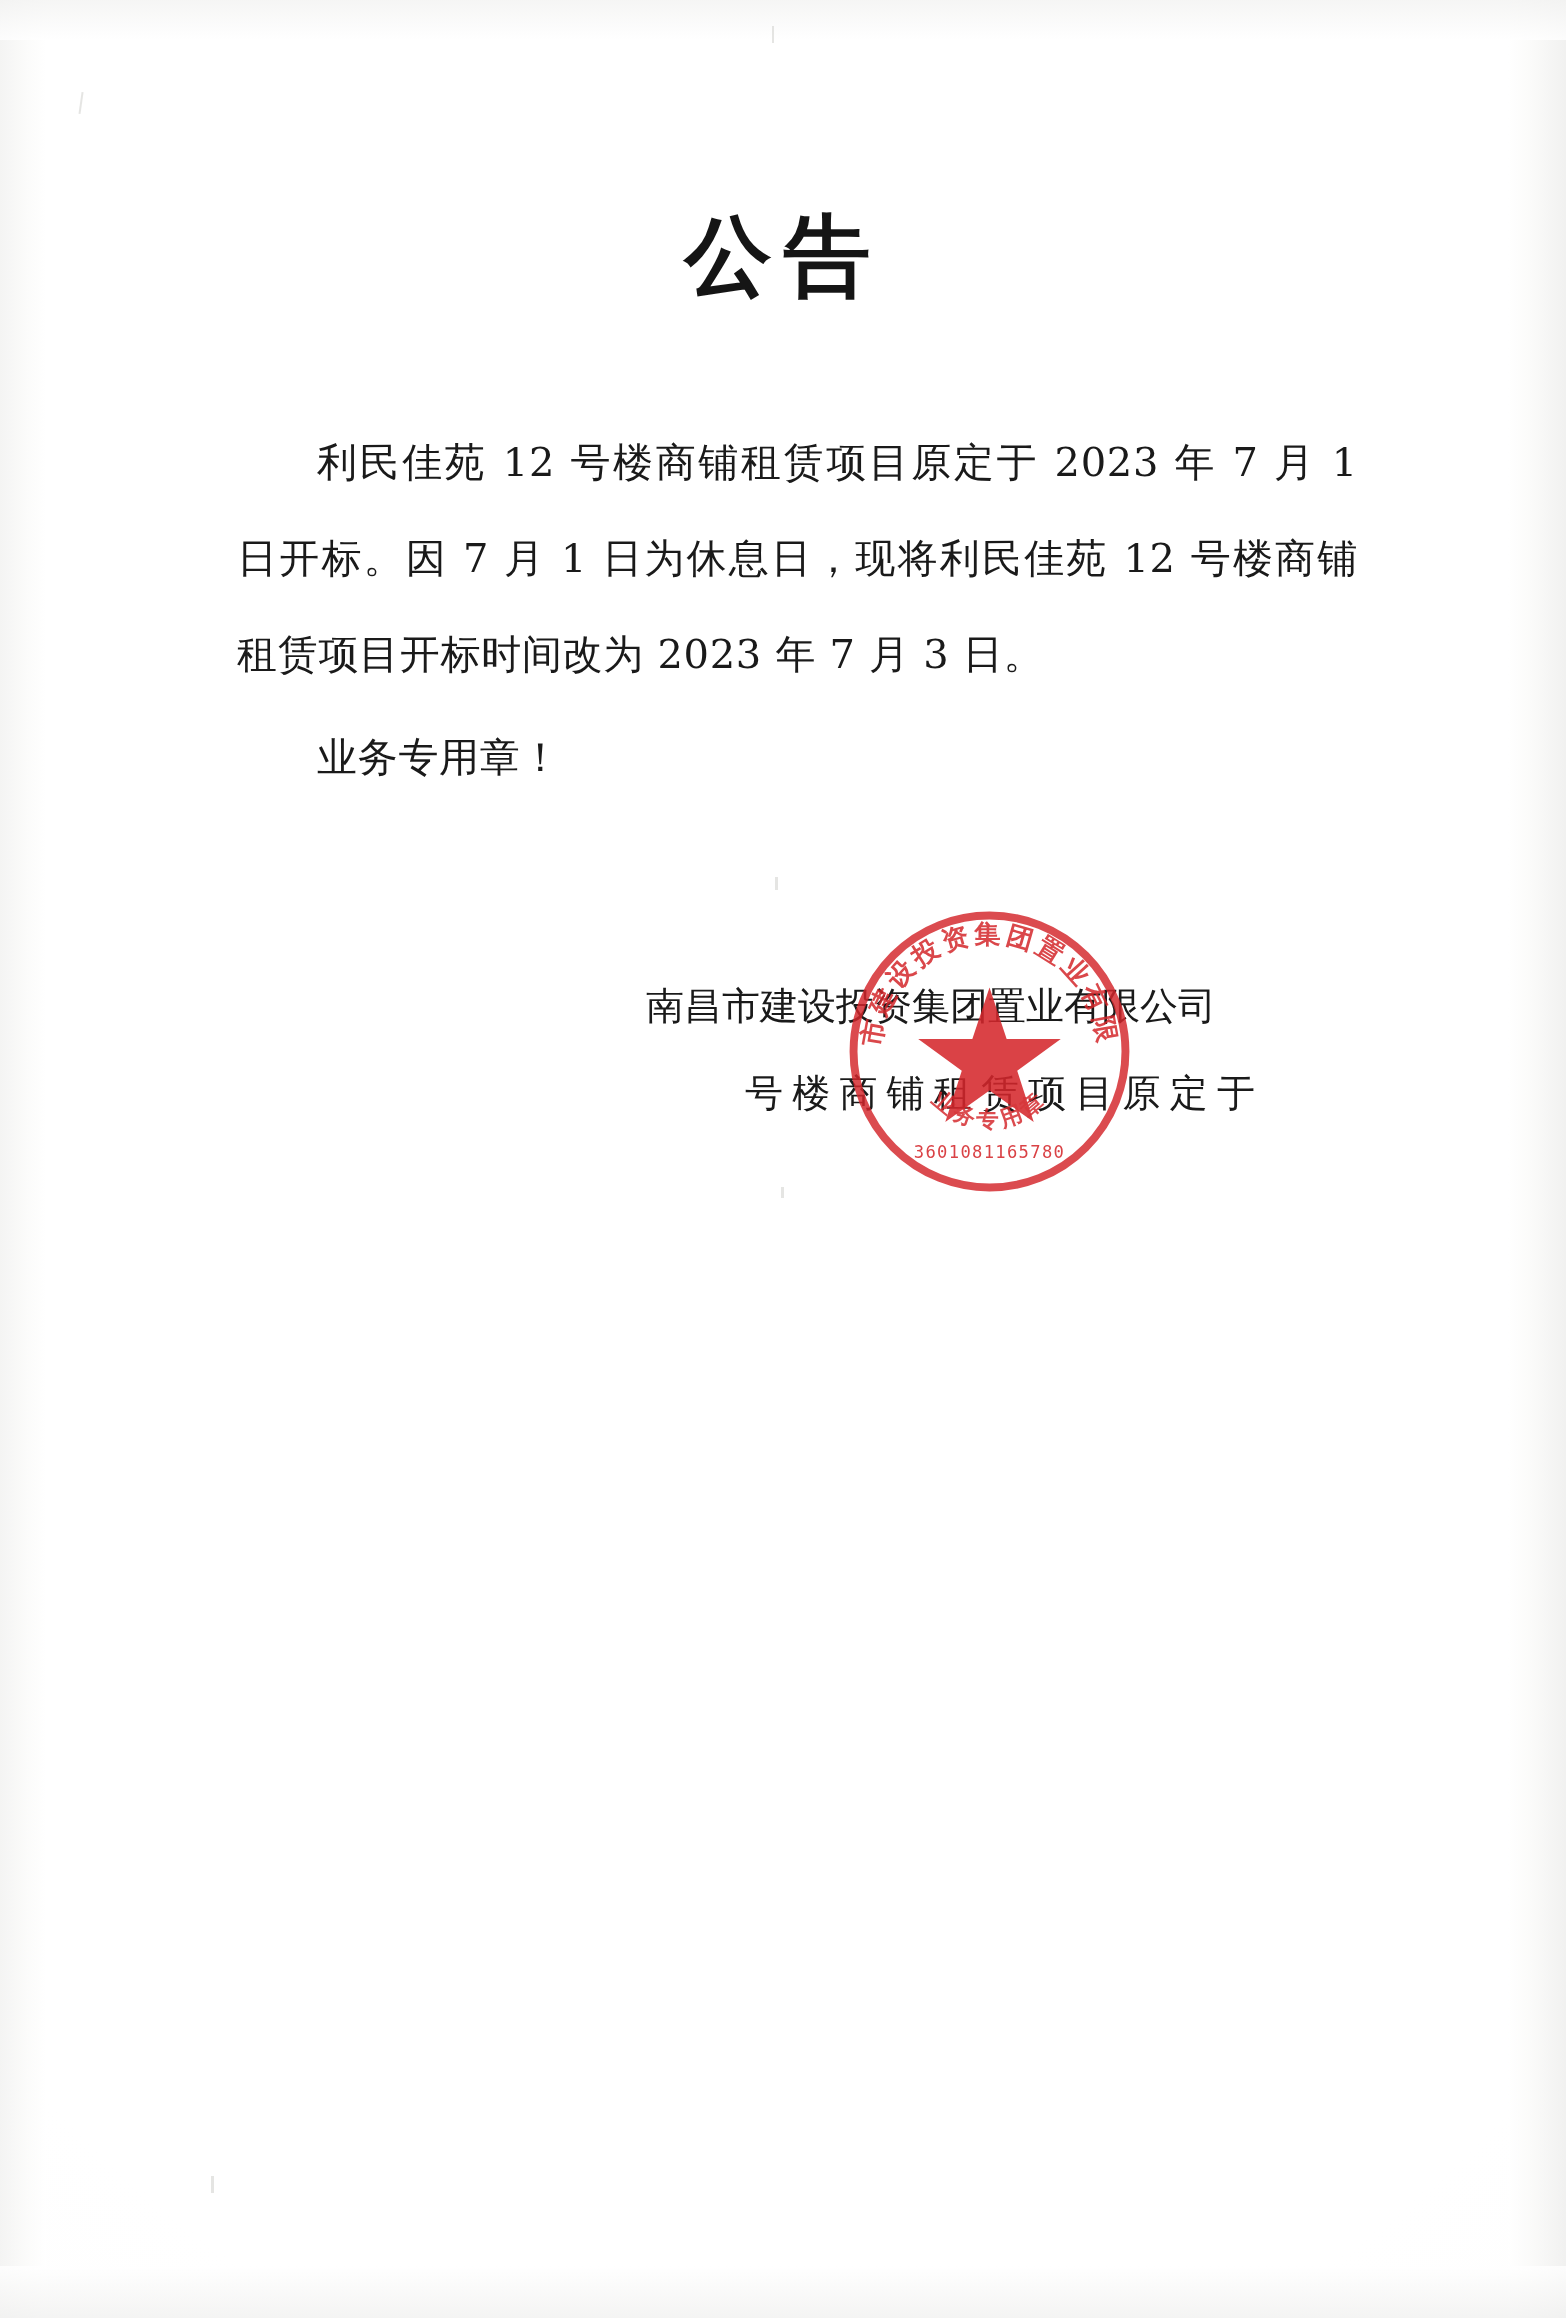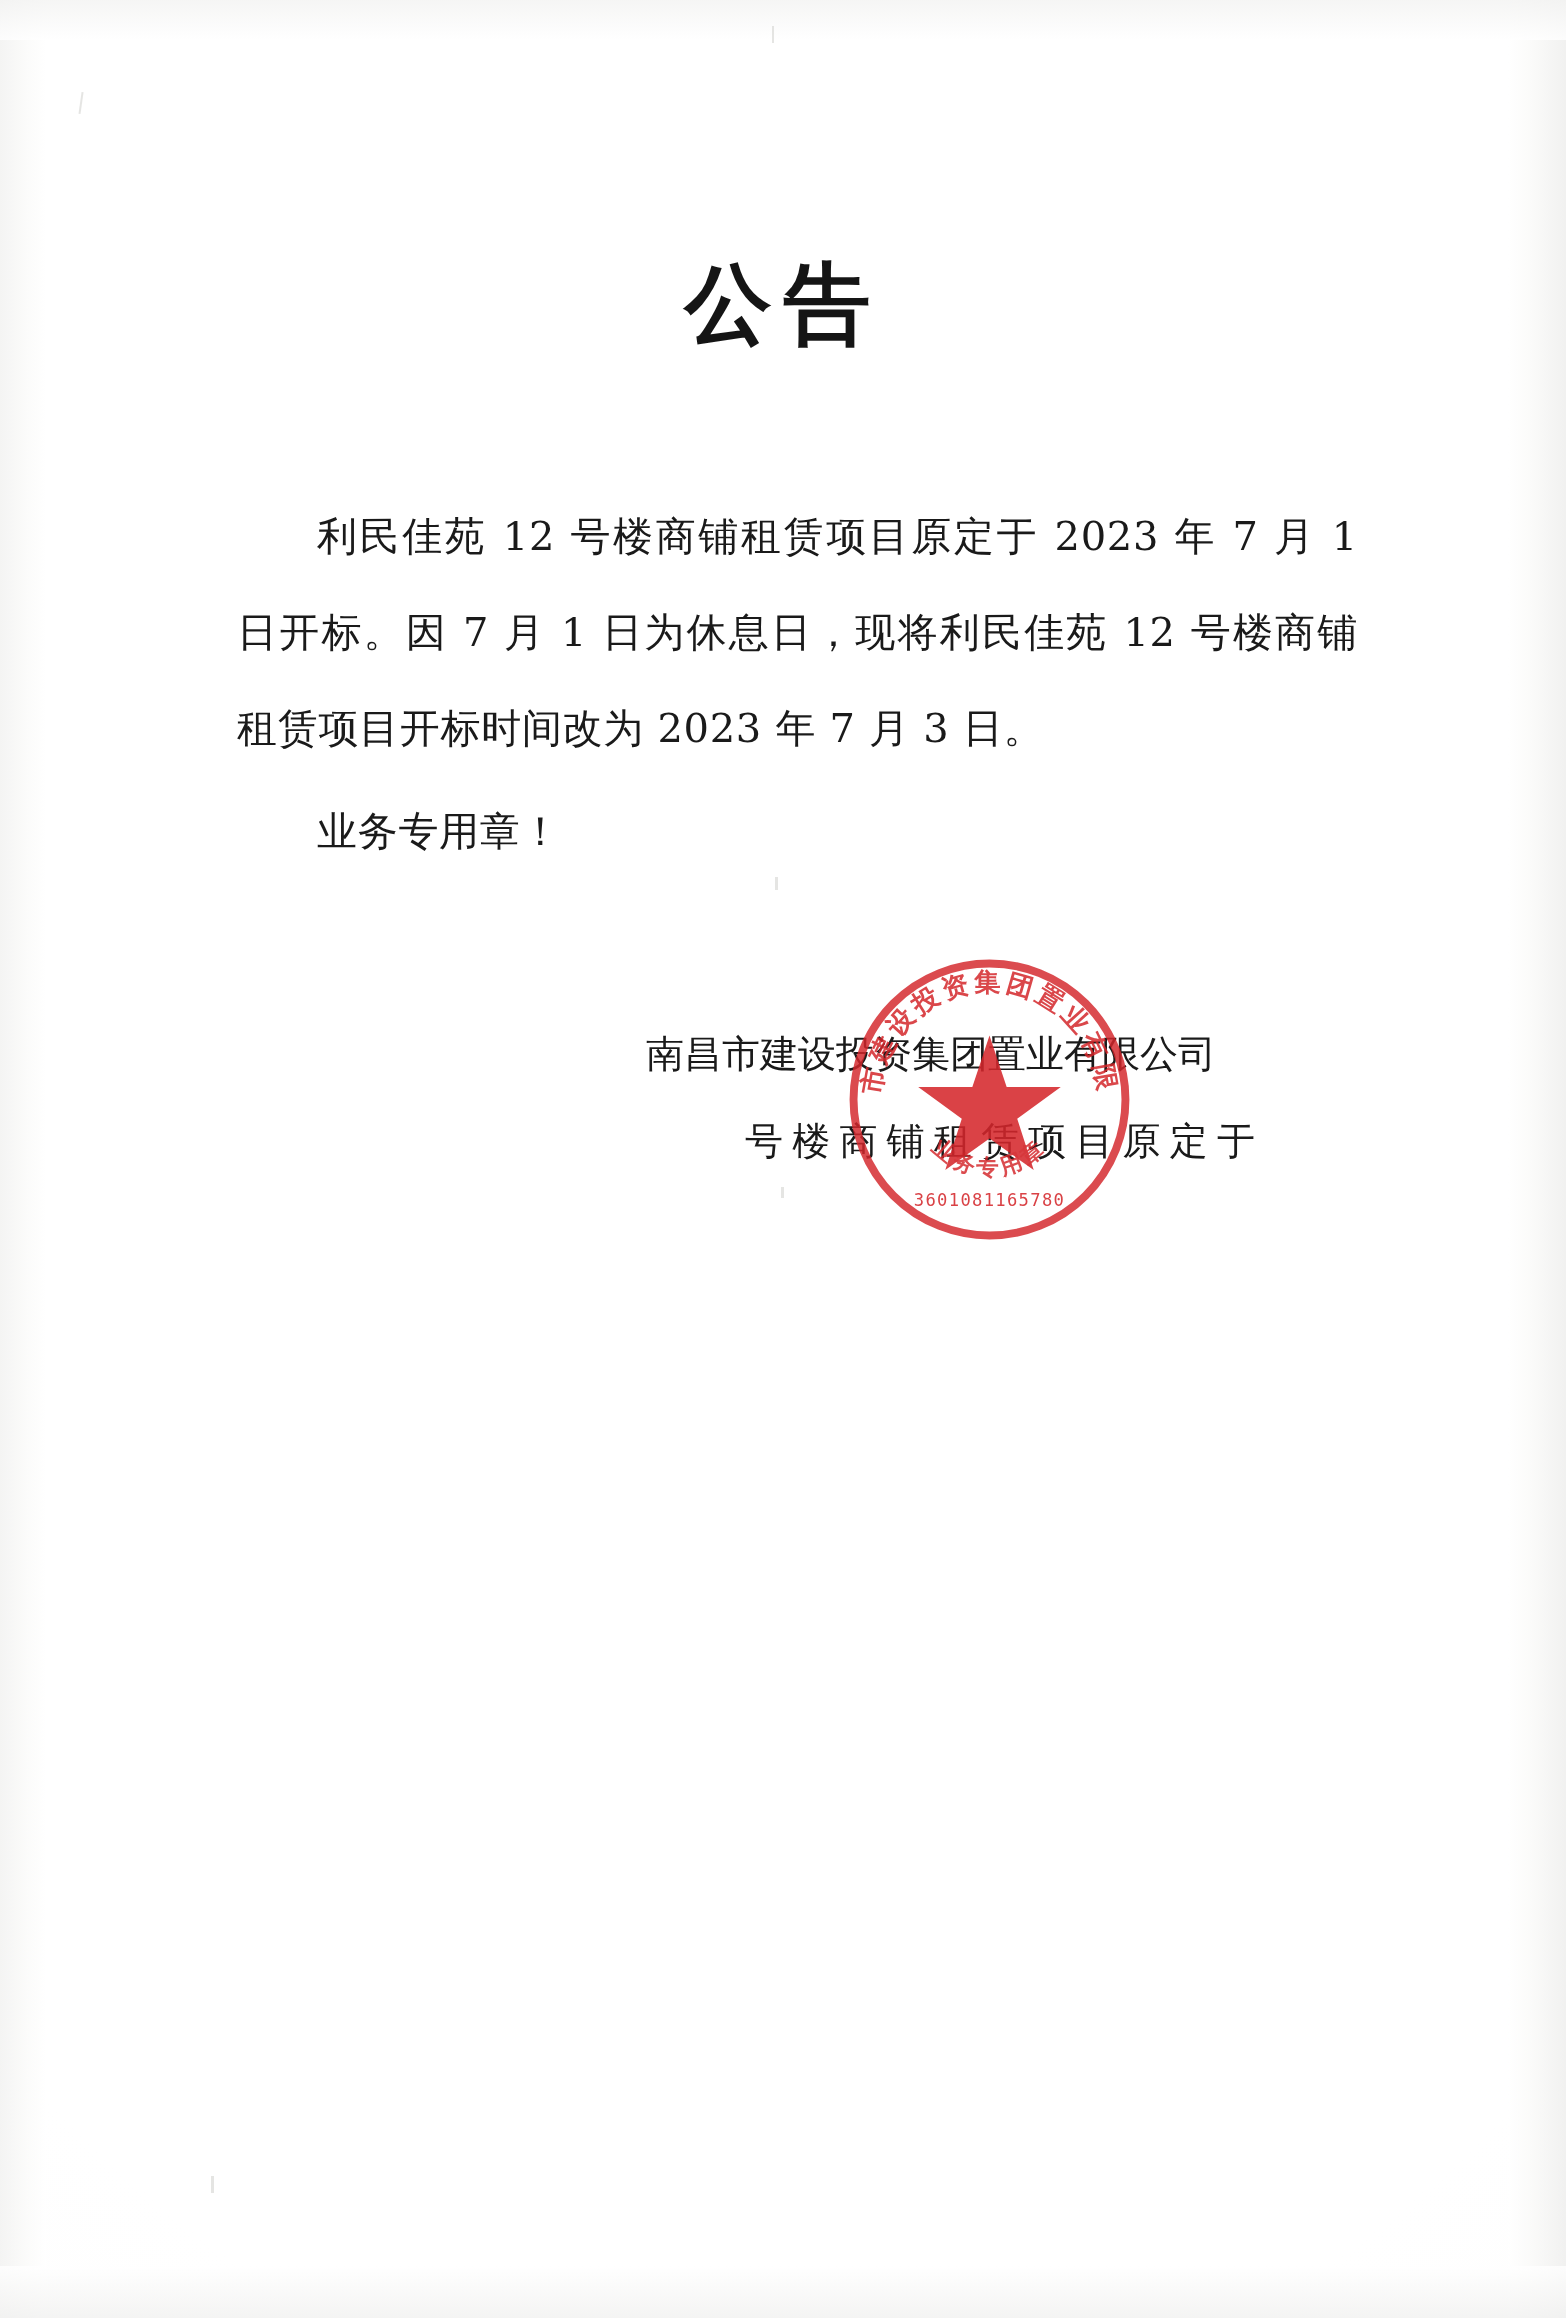--- a/index.html
+++ b/index.html
@@ -51,40 +51,39 @@
     position: absolute;
     background: #cfcfcc;
     opacity: .55;
   }
 
   .doc {
     position: absolute;
     left: 0; top: 0;
     width: 1567px;
     height: 1741px;
-    margin-top: 48px;
   }
 
   .title {
     position: absolute;
     top: 198px;
     left: 0;
     width: 1567px;
     text-align: center;
     font-size: 87px;
     font-weight: bold;
     letter-spacing: 12px;
     color: #151515;
     font-family: "DejaVu Sans", "Liberation Sans", sans-serif;
   }
 
   .body-block {
     position: absolute;
     left: 237px;
-    top: 440px;
+    top: 414px;
     width: 1121px;
   }
   .para {
     font-size: 40px;
     line-height: 96px;
     color: #1a1a1a;
     text-align: justify;
     text-justify: inter-ideograph;
     text-indent: 80px;
     letter-spacing: 0.7px;

